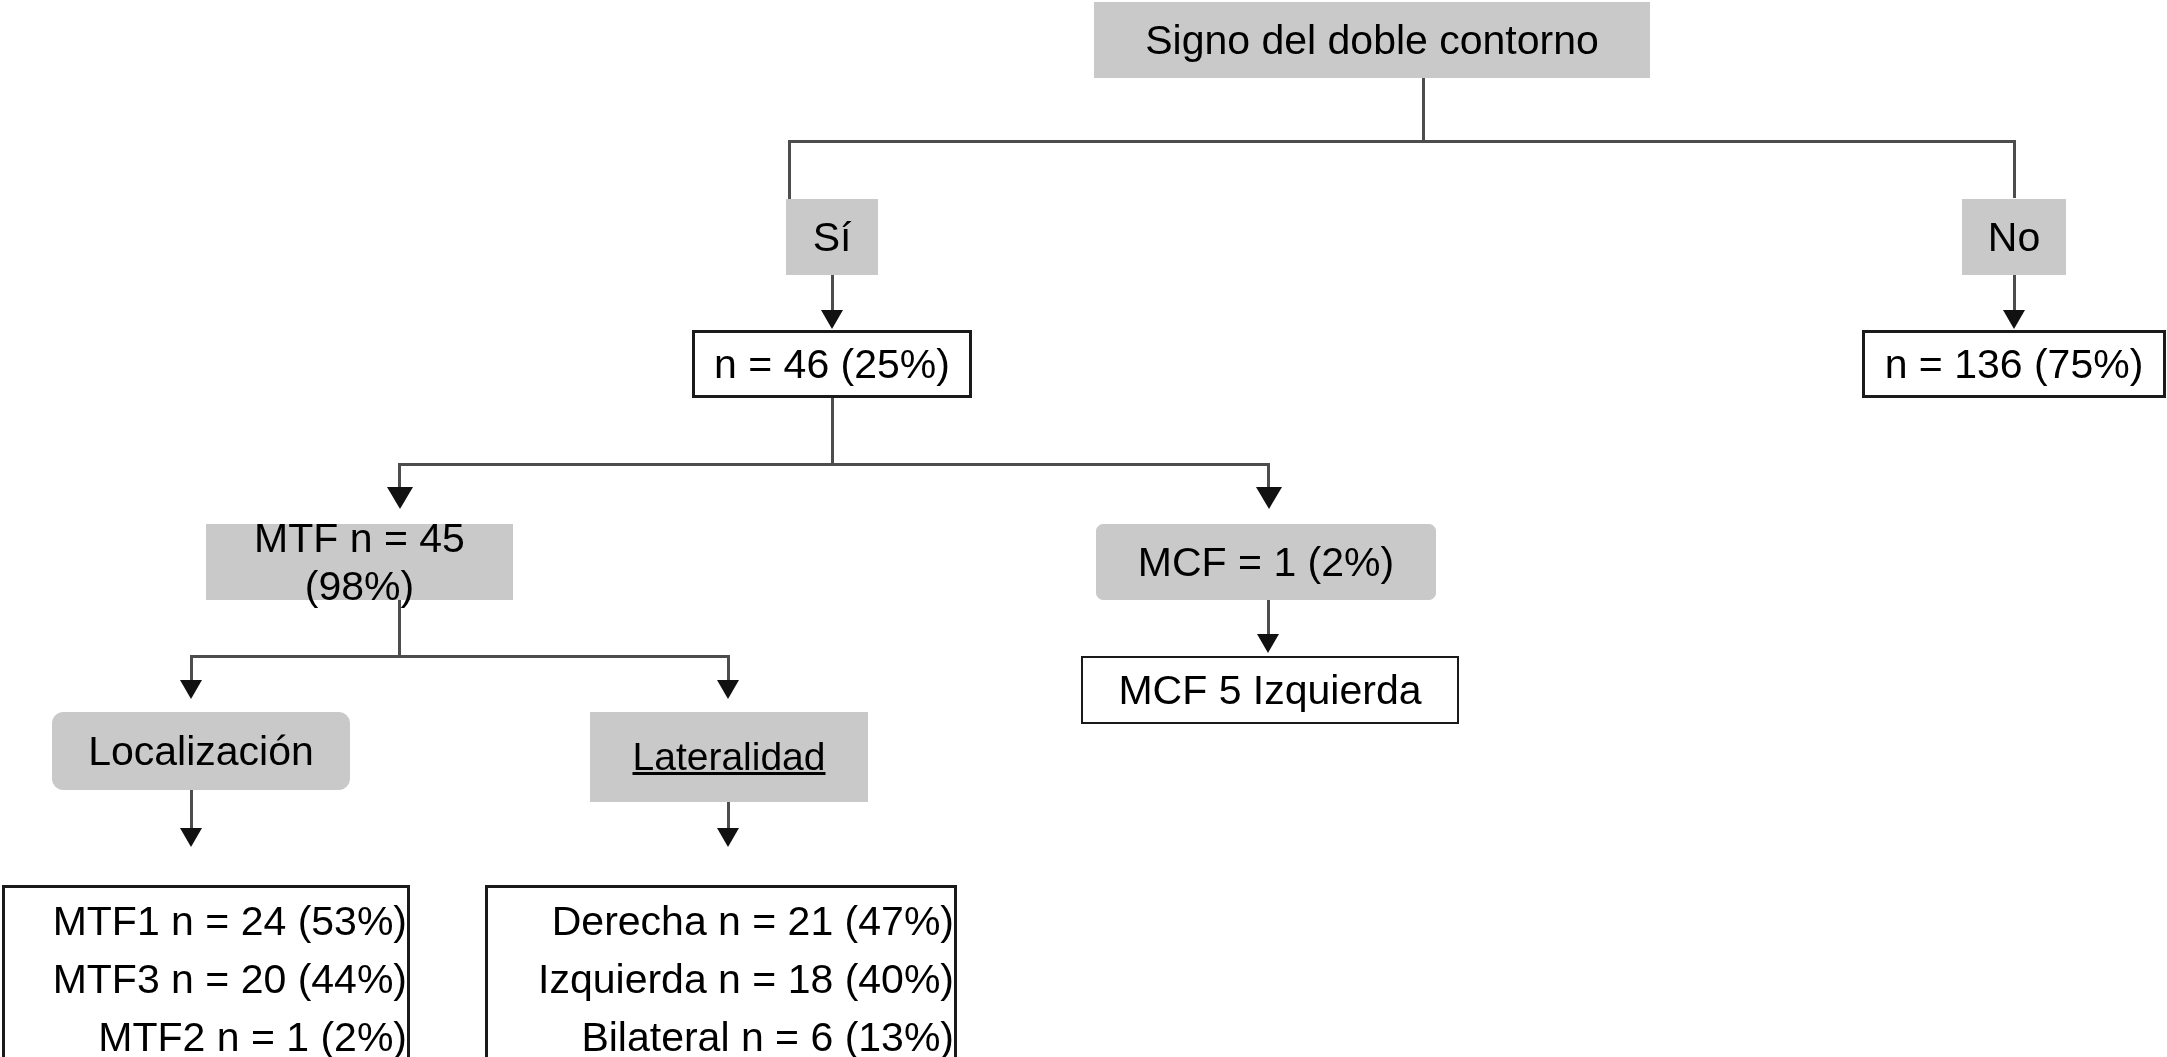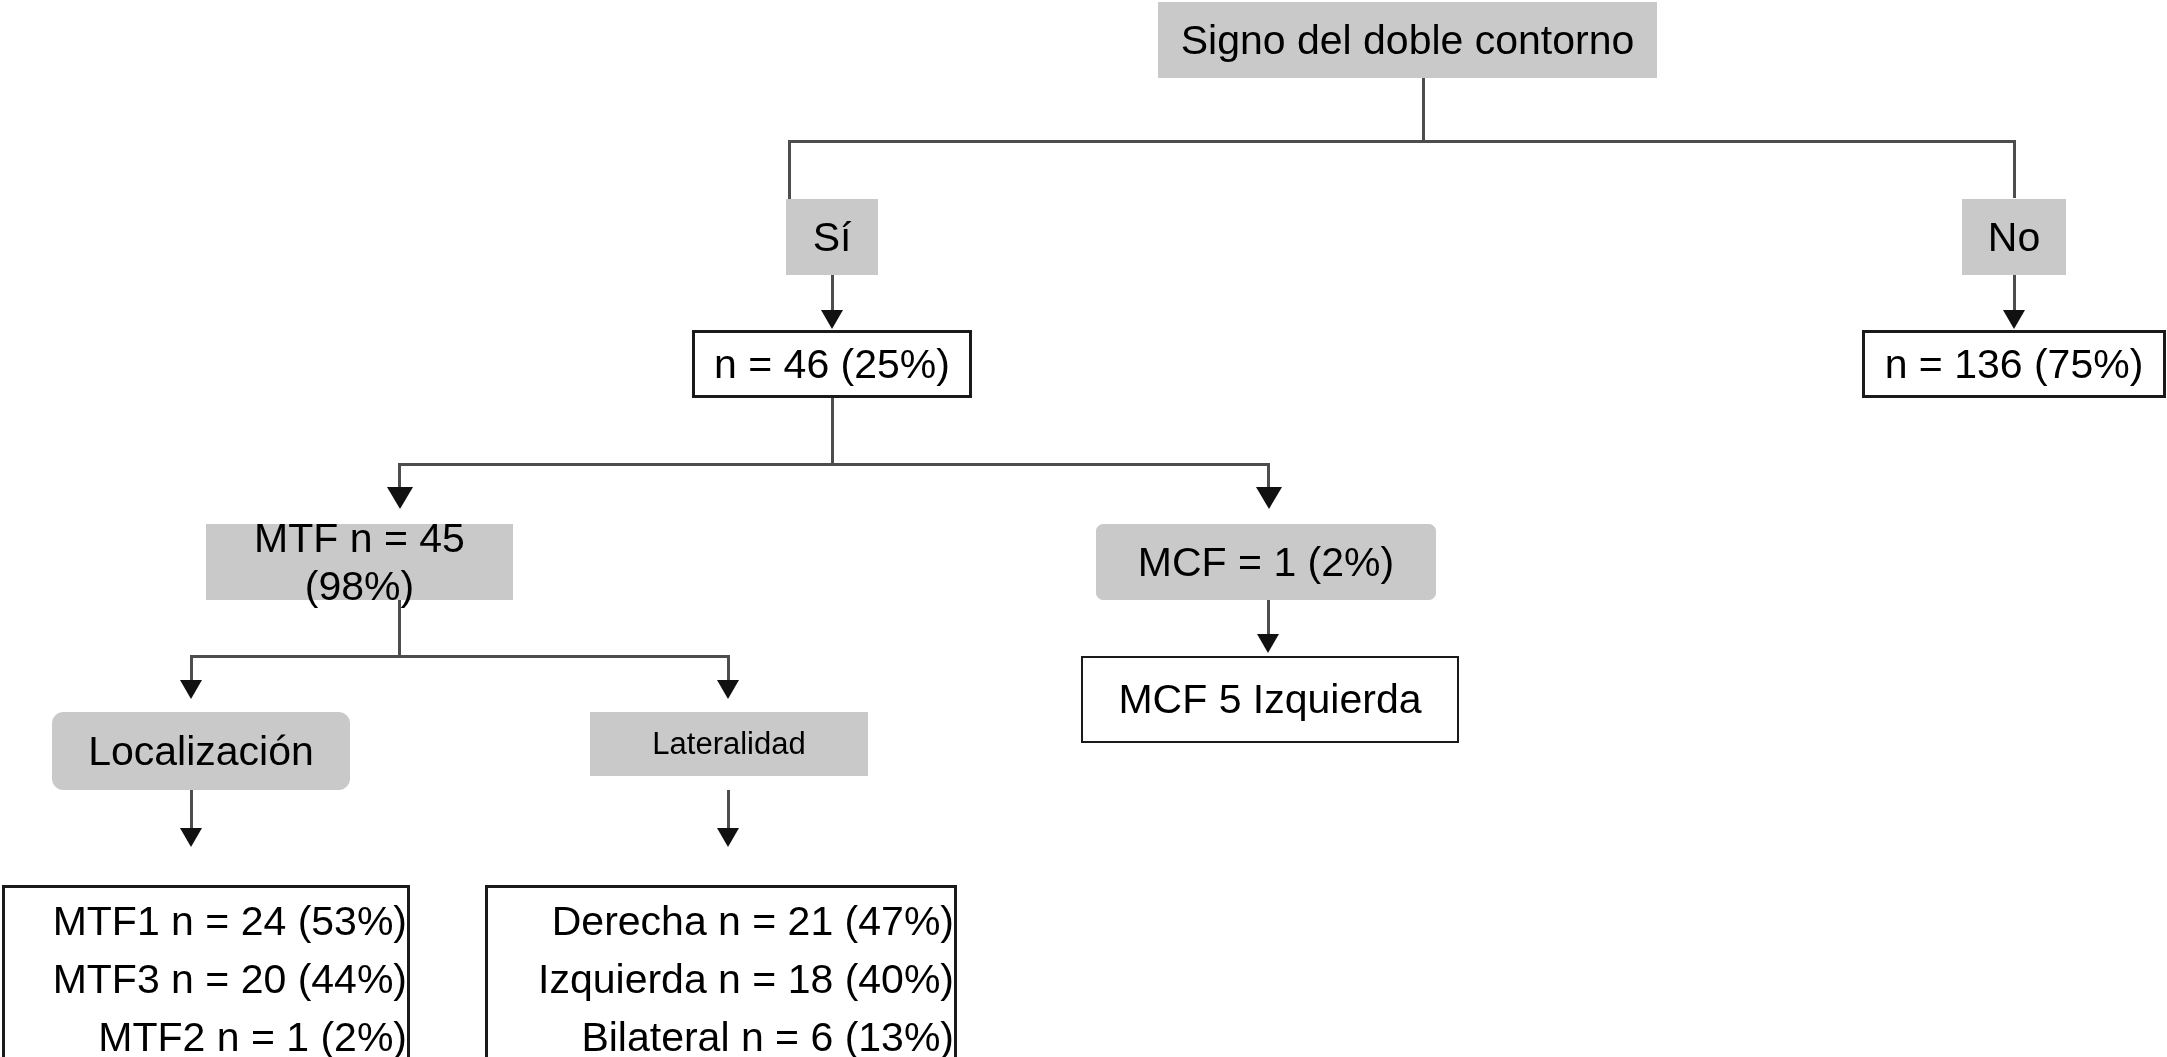--- a/index.html
+++ b/index.html
@@ -97,21 +97,21 @@
 
   <div class="connector v" style="left:1267px; top:600px; height:38px;"></div>
   <div class="arrowhead small" style="left:1257px; top:634px;"></div>
 
   <div class="connector v" style="left:190px; top:790px; height:42px;"></div>
   <div class="arrowhead small" style="left:180px; top:828px;"></div>
 
   <div class="connector v" style="left:727px; top:790px; height:42px;"></div>
   <div class="arrowhead small" style="left:717px; top:828px;"></div>
 
-  <div class="node gray" style="left:1158px; top:2px; width:499px; height:76px; font-size:41px;">
+  <div class="node gray" style="left:1094px; top:2px; width:556px; height:76px; font-size:41px;">
     <span class="txt">Signo del doble contorno</span>
   </div>
 
   <div class="node gray" style="left:786px; top:199px; width:92px; height:76px; font-size:41px;">
     <span class="txt">Sí</span>
   </div>
 
   <div class="node gray" style="left:1962px; top:199px; width:104px; height:76px; font-size:41px;">
     <span class="txt">No</span>
   </div>
@@ -125,29 +125,29 @@
   </div>
 
   <div class="node gray" style="left:206px; top:524px; width:307px; height:76px; font-size:41px;">
     <span class="txt">MTF n = 45 (98%)</span>
   </div>
 
   <div class="node gray" style="left:1096px; top:524px; width:340px; height:76px; font-size:41px;border-radius:7px;">
     <span class="txt">MCF = 1 (2%)</span>
   </div>
 
-  <div class="node outlined" style="left:1081px; top:656px; width:378px; height:87px; font-size:41px; border-width:2px;">
+  <div class="node outlined" style="left:1081px; top:656px; width:378px; height:68px; font-size:41px; border-width:2px;">
     <span class="txt">MCF 5 Izquierda</span>
   </div>
 
   <div class="node gray" style="left:52px; top:712px; width:298px; height:78px; font-size:41px;border-radius:11px;">
     <span class="txt">Localización</span>
   </div>
 
-  <div class="node gray" style="left:590px; top:712px; width:278px; height:64px; font-size:31px;">
+  <div class="node gray" style="left:590px; top:712px; width:278px; height:90px; font-size:39px;text-decoration:underline;">
     <span class="txt">Lateralidad</span>
   </div>
 
   <div class="node outlined left" style="left:2px; top:866px; width:408px; height:188px; font-size:41px; padding:8px 0 8px 22px; line-height:1.42;">
     <span class="txt">MTF1 n = 24 (53%)
 MTF3 n = 20 (44%)
 MTF2 n = 1 (2%)</span>
   </div>
 
   <div class="node outlined left" style="left:485px; top:866px; width:472px; height:188px; font-size:41px; padding:8px 0 8px 20px; line-height:1.42;">

